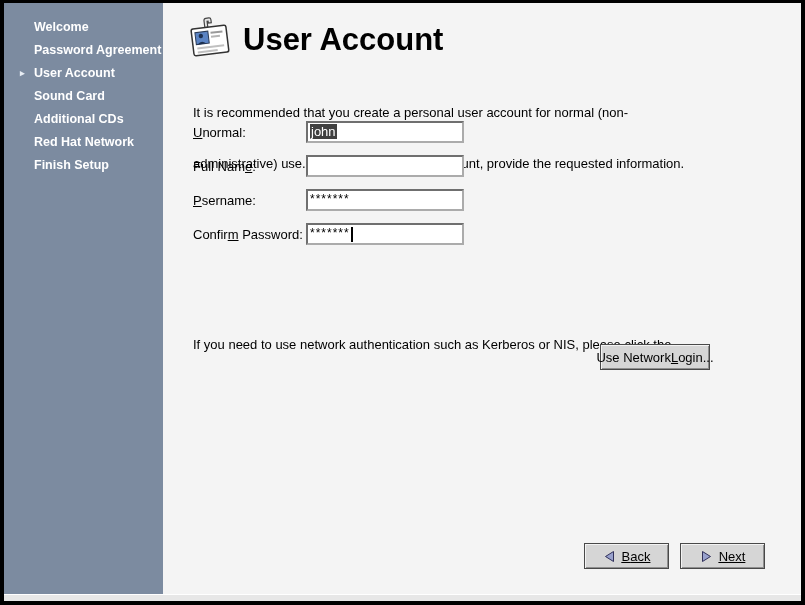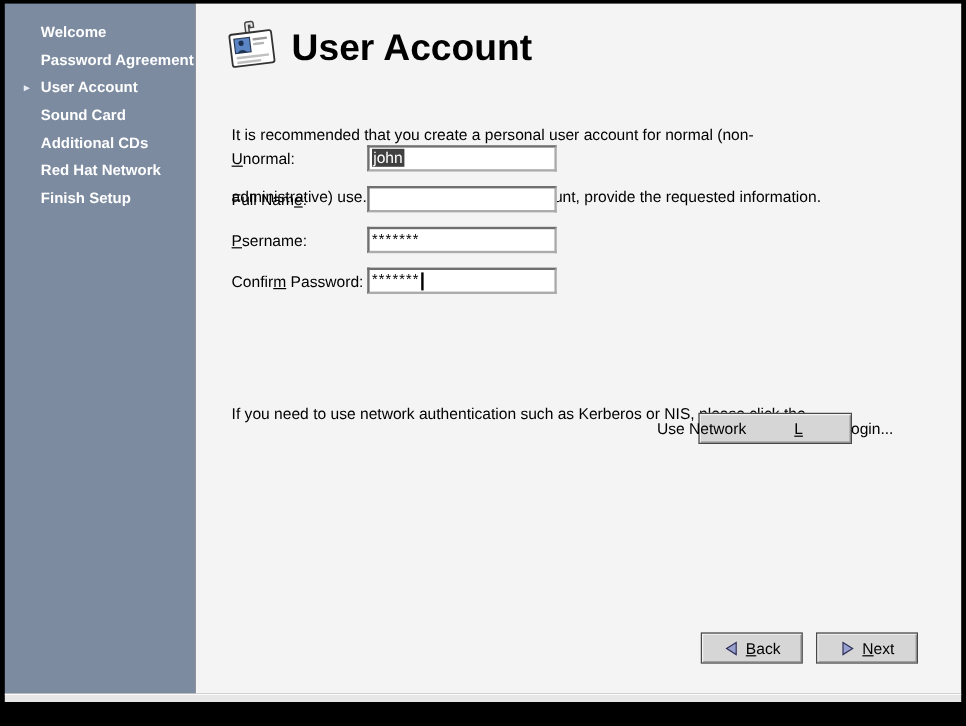--- a/index.html
+++ b/index.html
@@ -1,20 +1,20 @@
 <!DOCTYPE html>
 <html><head>
 <meta charset="utf-8">
 <style>
   html,body { margin:0; padding:0; background:#555; }
   * { box-sizing:border-box; }
   .window {
     width:805px; height:605px;
     background:#000;
-    padding:3px 4px 20px 4px;
+    padding:3px 4px 4px 4px;
     position:relative;
     font-family:"Liberation Sans", sans-serif;
   }
   .inner { width:100%; height:100%; display:flex; flex-direction:column; }
   .main { flex:1; display:flex; min-height:0; }
 
   
   .sidebar {
     width:159px; background:#7c8ba0; padding-top:13px;
     flex-shrink:0;
@@ -71,27 +71,27 @@
     background:#d6d6d6;
     border:1px solid #494949;
     box-shadow: inset 1px 1px 0 #f3f3f3, inset -1px -1px 0 #8f8f8f;
     font-size:13px; color:#000;
     display:flex; align-items:center; justify-content:center;
     font-family:"Liberation Sans", sans-serif;
     cursor:default; white-space:nowrap;
   }
   .network-btn {
     position:absolute; right:91px; top:341px;
-    width:128px; height:26px;gap:40px;
+    width:110px; height:26px;
   }
   .button-row {
     position:absolute; right:36px; bottom:25px;
     display:flex; gap:11px;
   }
-  .nav-btn { width:85px; height:26px; gap:6px; }
+  .nav-btn { width:85px; height:26px; gap:6px;text-decoration:underline; }
   .tri-icon { width:13px; height:13px; display:block; }
 
   
   .bottom-strip {
     height:7px; background:#e7e7e7; border-top:1px solid #ffffff;
   }
 </style>
 </head>
 <body>
 

